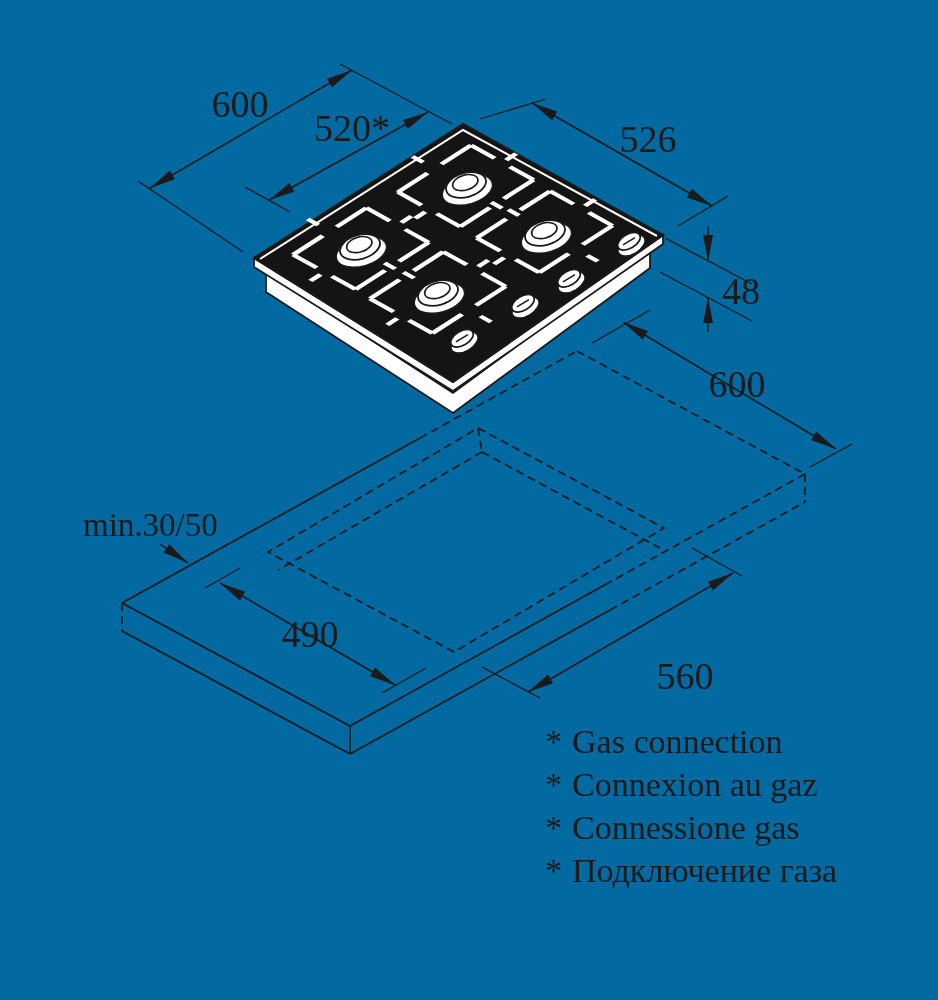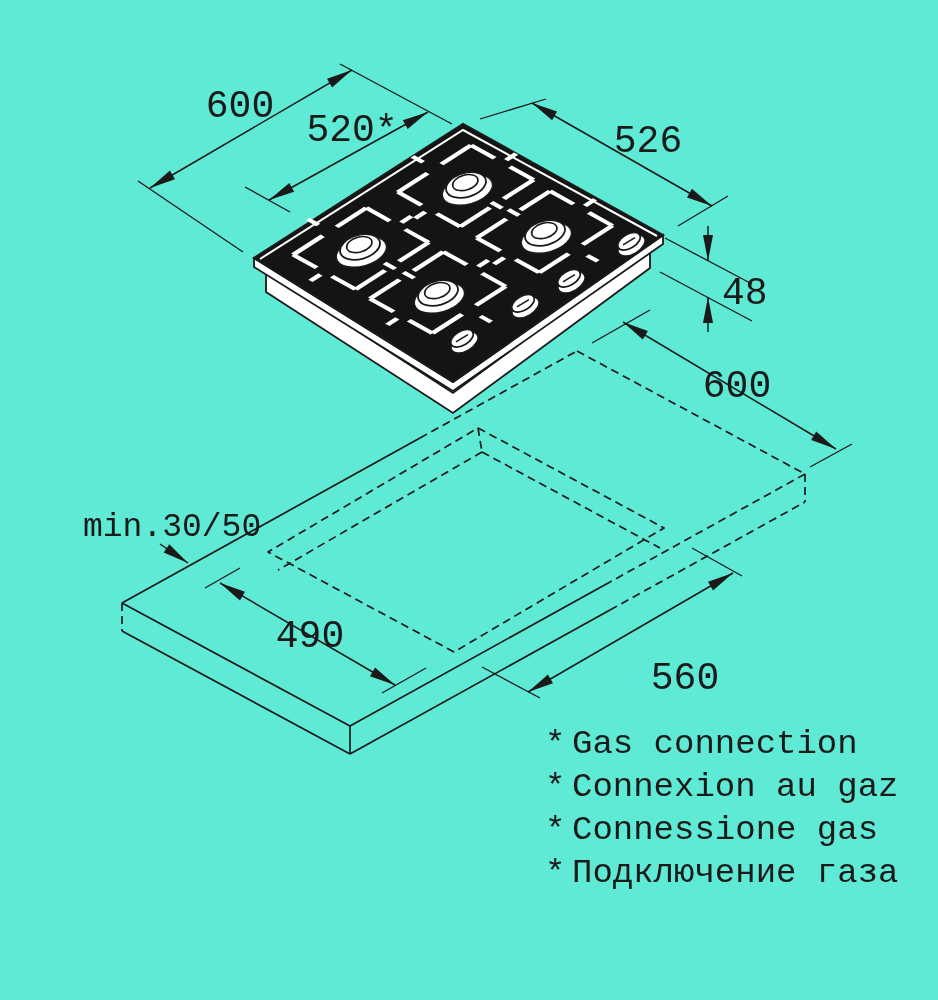--- a/index.html
+++ b/index.html
@@ -1,19 +1,19 @@
 <!DOCTYPE html>
 <html><head>
 <meta charset="utf-8">
 <style>
   html,body{margin:0;padding:0;background:#e8e8e8;}
   .page{
     width:938px;height:1000px;position:relative;margin:0 auto;
-    background:#5eead4;overflow:hidden;
-    font-family:Liberation Mono, monospace;
+    background:#0369a1;overflow:hidden;
+    font-family:Liberation Serif, serif;
   }
   svg{display:block;}
   .dim-label{font-size:38px;fill:#1a1a1a;}
   .note-label{font-size:34px;fill:#1a1a1a;}
   .clearance-label{font-size:33px;fill:#1a1a1a;}
   .dim{stroke:#1a1a1a;stroke-width:1.5;fill:none;}
   .ext{stroke:#1a1a1a;stroke-width:1.3;fill:none;}
   .wt-solid{stroke:#1a1a1a;stroke-width:1.7;fill:none;stroke-linejoin:round;}
   .wt-dash{stroke:#1a1a1a;stroke-width:1.7;fill:none;stroke-dasharray:8 5;stroke-linejoin:round;}
 </style>

